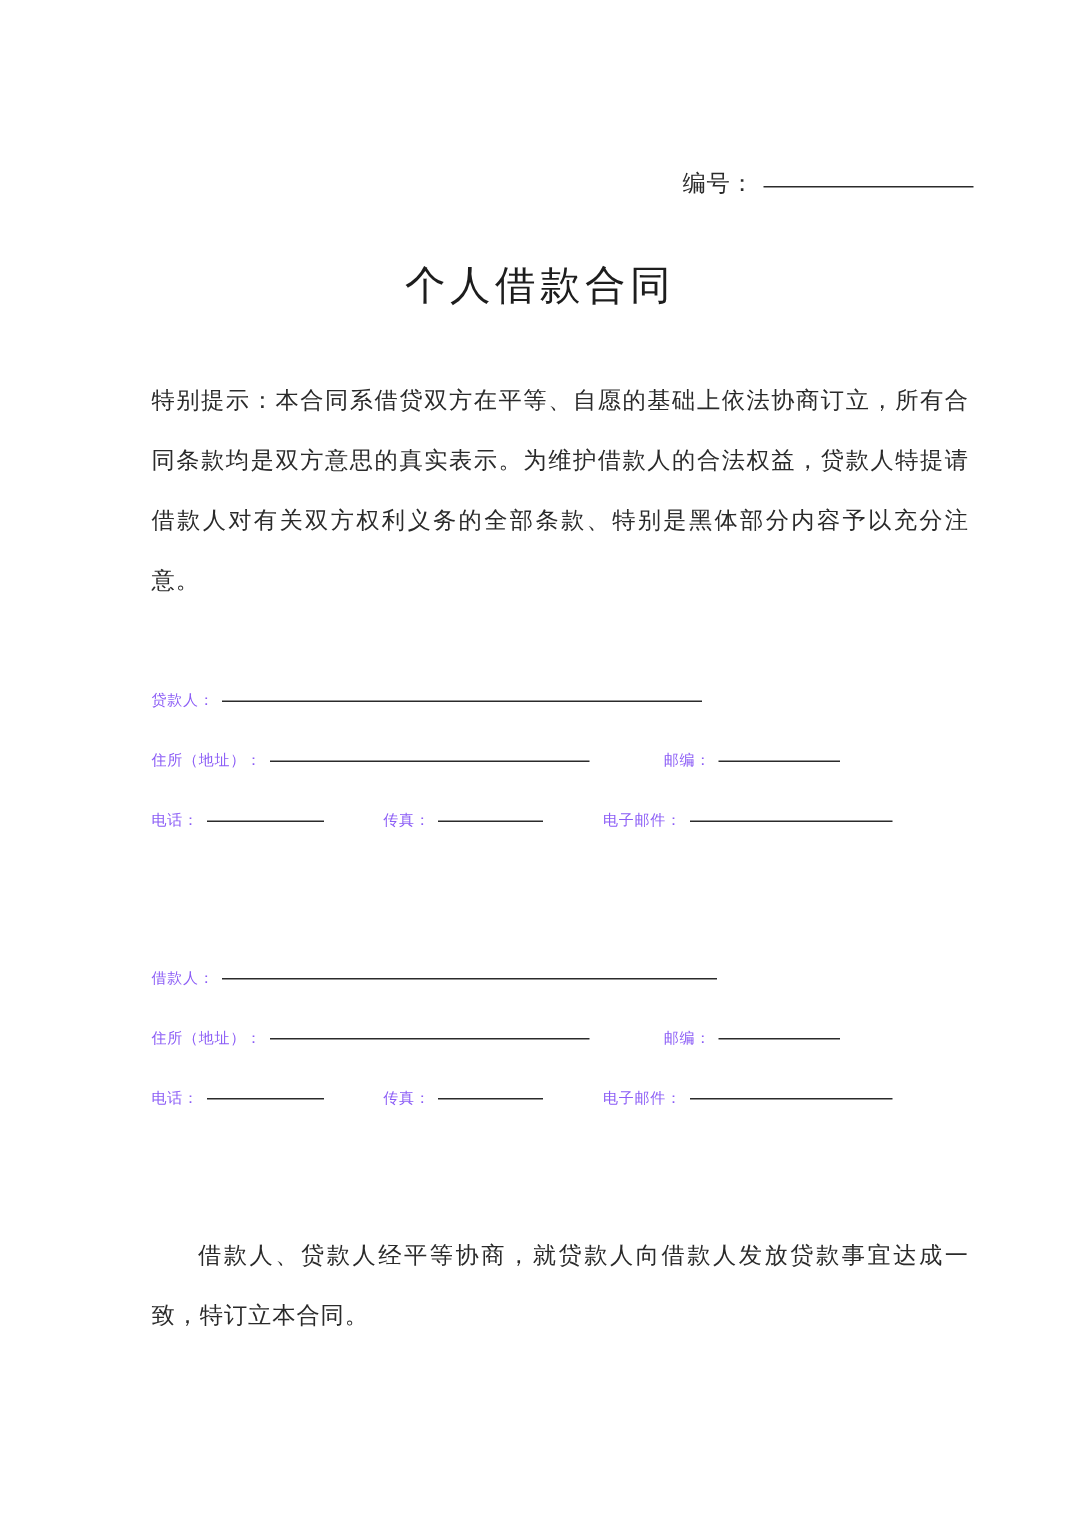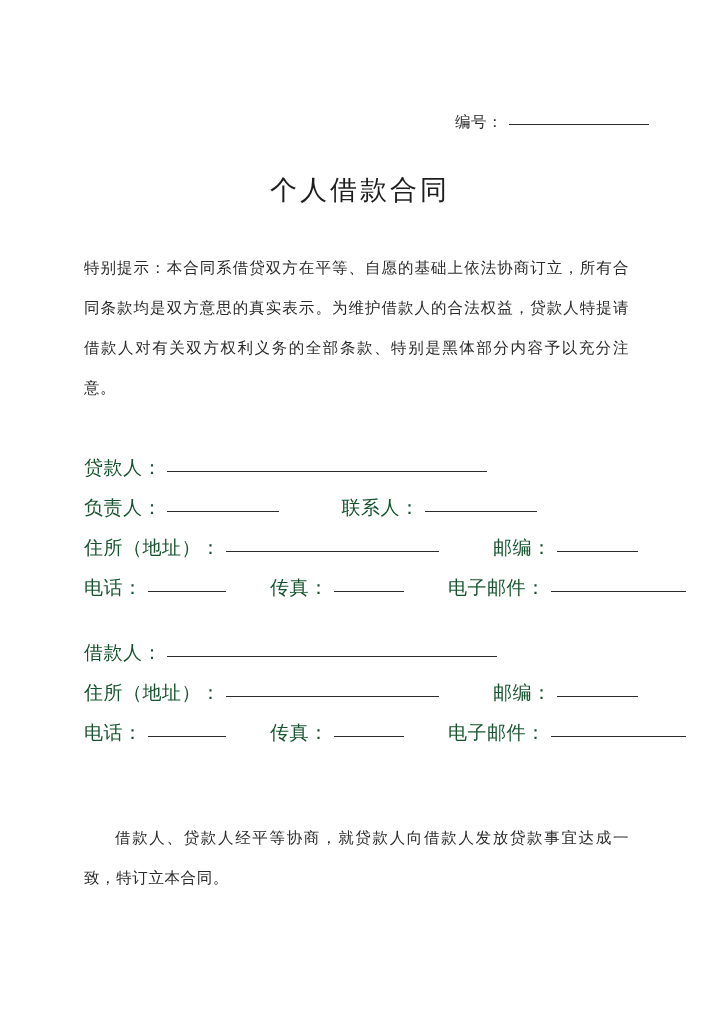--- a/index.html
+++ b/index.html
@@ -53,39 +53,39 @@
     font-family: "DejaVu Sans", "Liberation Sans", sans-serif;
     font-weight: normal;
     font-size: 27px;
     letter-spacing: 3px;
     color: #1d1d1d;
   }
 
   
   .body-block {
     position: absolute;
-    left: 84px;
+    left: 101px;
     width: 545px;
   }
   .para {
     font-size: 15.5px;
     line-height: 40px;
     color: #2a2a2a;
     text-align: justify;
     text-justify: inter-character;
     letter-spacing: 0.6px;
   }
   .para.indent { text-indent: 2em; }
 
   
   .field-row {
-    font-size: 19px;
+    font-size: 10px;
     line-height: 40px;
     height: 40px;
-    color: #14532d;
+    color: #8b5cf6;
     letter-spacing: 0.5px;
     white-space: nowrap;
     font-family: Liberation Serif, serif;
   }
   .field {
     display: inline-block;
     white-space: nowrap;
   }
   .field .lbl { margin-right: 5px; }
   .gap-sm { display: inline-block; width: 34px; }
@@ -109,29 +109,20 @@
   </div>
 
   <div class="body-block" style="top:448px;">
 
     <div class="field-row">
       <span class="field">
         <span class="lbl">贷款人：</span><span class="rule" style="width:320px"></span>
       </span>
     </div>
 
-    <div class="field-row">
-      <span class="field">
-        <span class="lbl">负责人：</span><span class="rule" style="width:112px"></span>
-      </span>
-      <span class="gap-lg"></span>
-      <span class="field">
-        <span class="lbl">联系人：</span><span class="rule" style="width:112px"></span>
-      </span>
-    </div>
 
     <div class="field-row">
       <span class="field">
         <span class="lbl">住所（地址）：</span><span class="rule" style="width:213px"></span>
       </span>
       <span class="gap-md"></span>
       <span class="field">
         <span class="lbl">邮编：</span><span class="rule" style="width:81px"></span>
       </span>
     </div>

